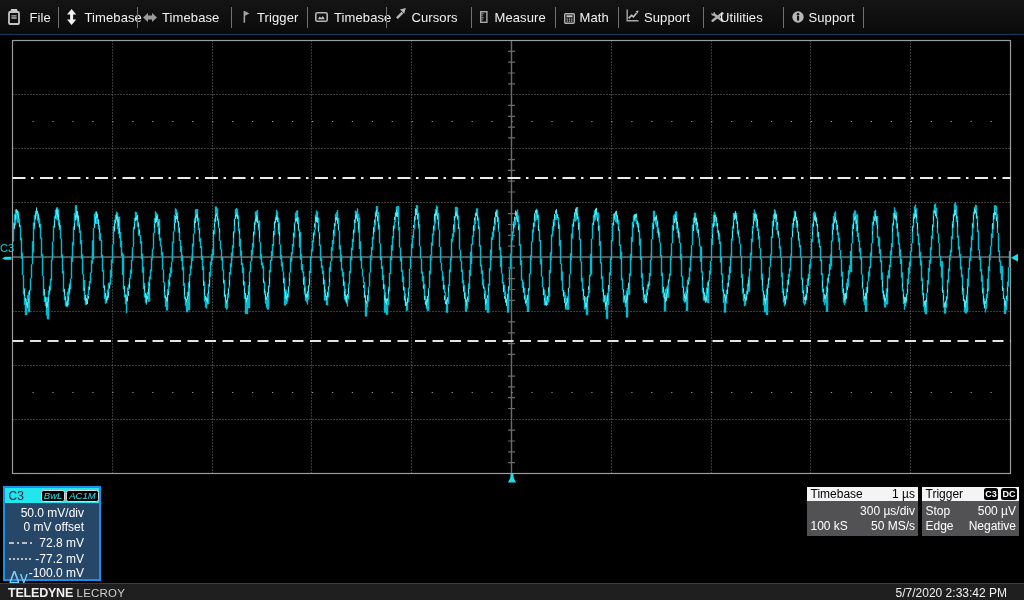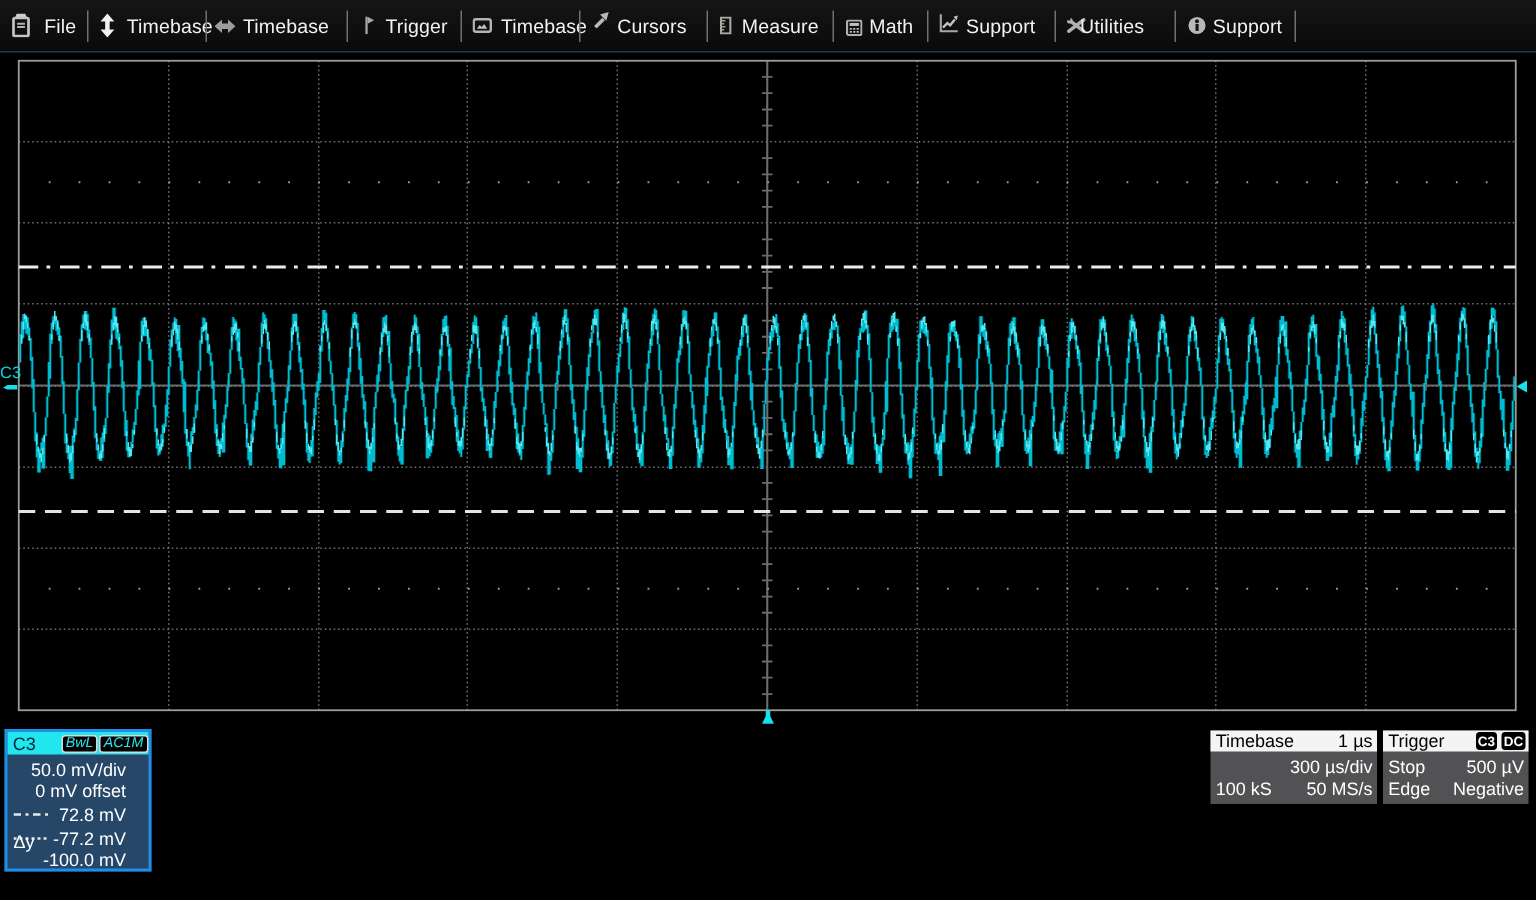--- a/index.html
+++ b/index.html
@@ -181,21 +181,21 @@
   <div class="c3row" style="top:32.2px">0 mV offset</div>
   <div class="c3row" style="top:48.6px">72.8 mV</div>
   <div class="c3row" style="top:64.1px">-77.2 mV</div>
   <div class="c3row" style="top:78.4px">-100.0 mV</div>
   <svg class="c3g" style="top:52.5px" width="24" height="6">
         <line x1="0" y1="3" x2="24" y2="3" stroke="#e8e8e8" stroke-width="1.6" stroke-dasharray="5 3 2 3"></line>
       </svg>
   <svg class="c3g" style="top:68px" width="24" height="6">
         <line x1="0" y1="3" x2="24" y2="3" stroke="#e8e8e8" stroke-width="1.6" stroke-dasharray="2 2"></line>
       </svg>
-  <div style="position:absolute;left:4px;top:66px;color:#ffffff;font-size:12px">Δy</div>
+  <div style="position:absolute;left:4px;top:81px;color:#7dd3fc;font-size:16px">Δy</div>
 </div>
 <div class="box" id="tbbox">
   <div class="whdr">
         <span class="rl">Timebase</span>
         <span class="rr">1 µs</span>
       </div>
   <div class="row" style="top:17px">
         <span class="rr">300 µs/div</span>
       </div>
   <div class="row" style="top:32px">
@@ -211,13 +211,17 @@
   </div>
   <div class="row" style="top:17px">
         <span class="rl">Stop</span>
         <span class="rr">500 µV</span>
       </div>
   <div class="row" style="top:32px">
         <span class="rl">Edge</span>
         <span class="rr">Negative</span>
       </div>
 </div>
+<div id="botbar">
+  <div id="logo"><b>TELEDYNE</b> <span>LECROY</span></div>
+  <div id="dt">5/7/2020 2:33:42 PM</div>
+</div>
 </div>
 
 </body></html>

